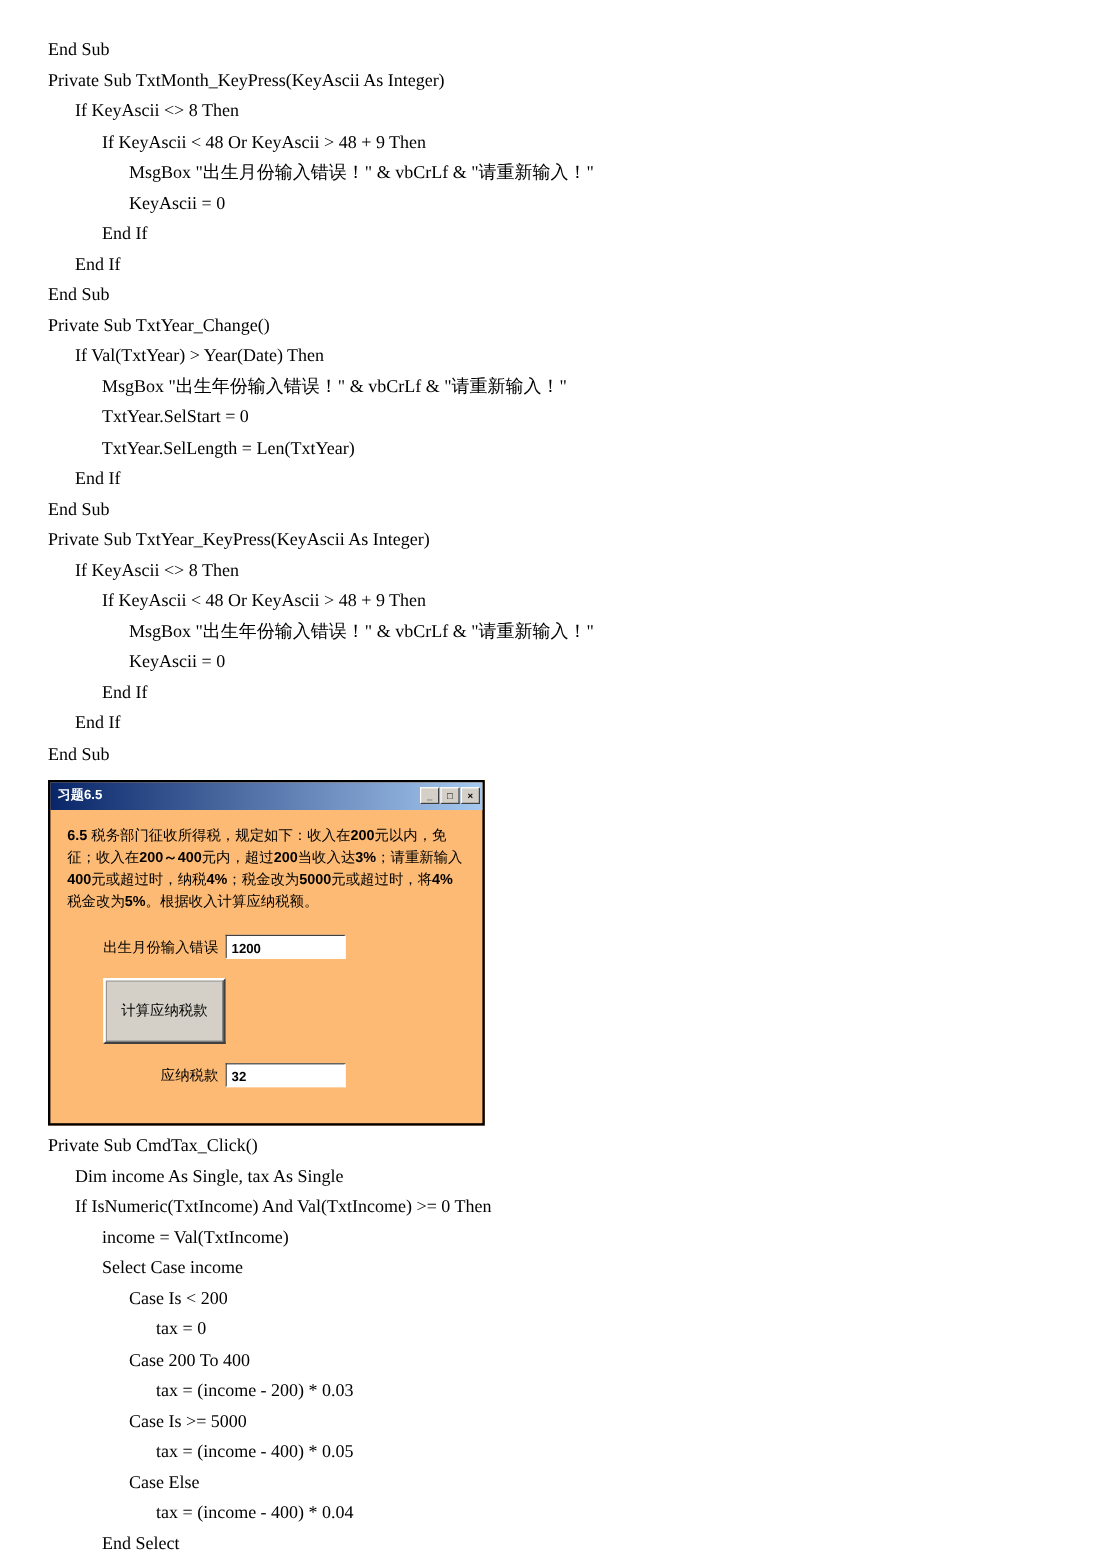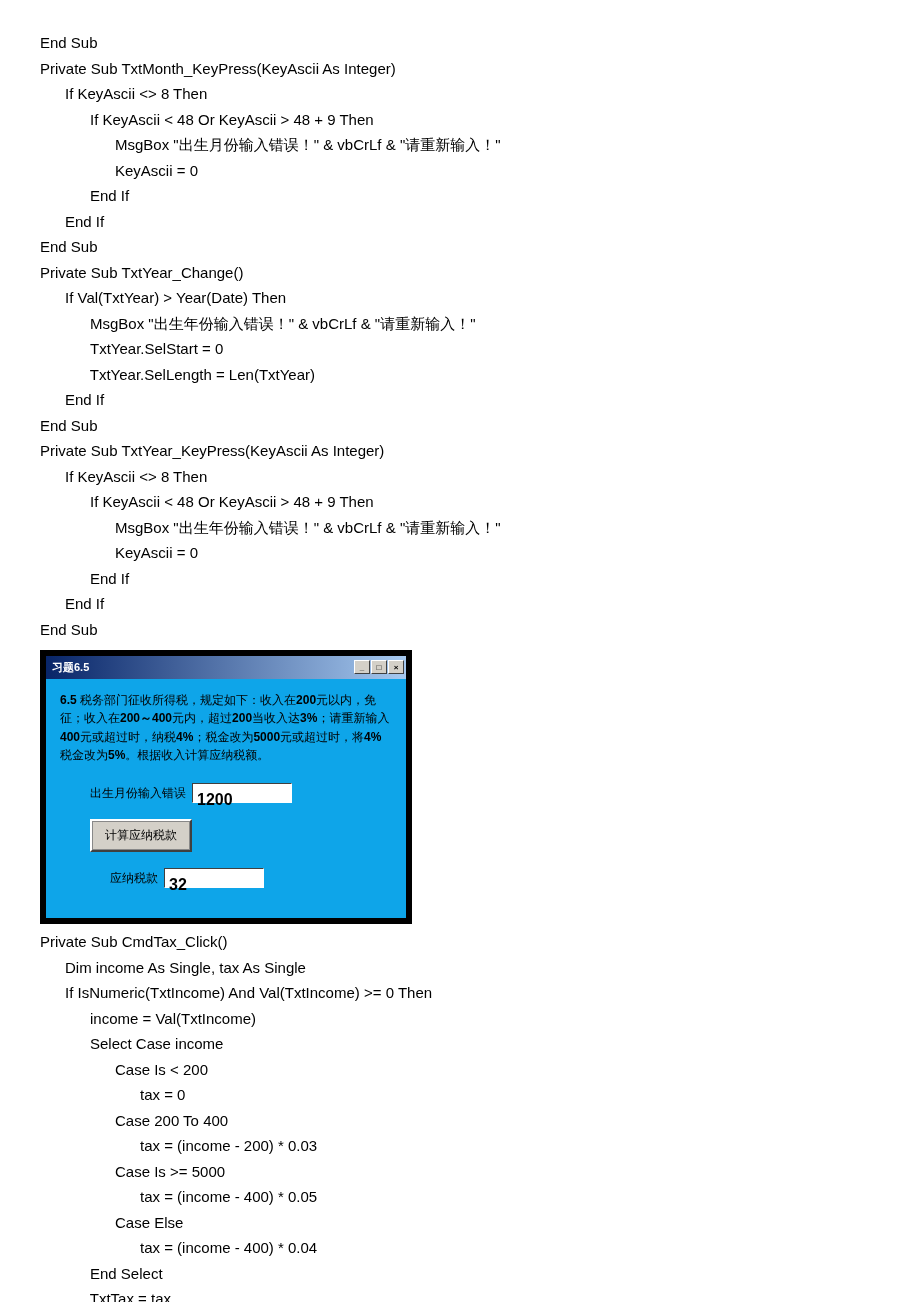--- a/index.html
+++ b/index.html
@@ -10,27 +10,27 @@
     line-height: 1.7;
     color: #000;
     background: #fff;
     width: 920px;
     box-sizing: border-box;
     min-height: 1302px;
     position: relative;
   }
   .code-block {
     white-space: pre;
-    font-family: Liberation Sans, sans-serif;
+    font-family: Liberation Serif, serif;
     margin-bottom: 8px;
   }
   .dialog {
     width: 360px;
-    background: #0ea5e9;
-    border: 6px solid #000000;
+    background: #fdba74;
+    border: 2px solid #000000;
     margin: 5px 0;
   }
   .titlebar {
     display: flex;
     justify-content: space-between;
     align-items: center;
     background: linear-gradient(to right, #082568, #a6c9f0);
     color: #fff;
     font-size: 11px;
     font-weight: bold;
@@ -79,35 +79,35 @@
     font-size: 12px;
     margin-right: 6px;
   }
   .form-input {
     background: #fff;
     border-top: 1px solid #404040;
     border-left: 1px solid #404040;
     border-right: 1px solid #fff;
     border-bottom: 1px solid #fff;
     padding: 2px 4px;
-    font-size: 16px;
+    font-size: 11px;
     font-weight: bold;
     width: 90px;
     height: 14px;
     display: inline-block;
     font-family: Arial, sans-serif;
   }
   .calc-btn {
     display: inline-block;
     background: #d4d0c8;
     border-top: 2px solid #fff;
     border-left: 2px solid #fff;
     border-right: 2px solid #404040;
     border-bottom: 2px solid #404040;
-    padding: 4px 13px;
+    padding: 15px 13px;
     font-size: 12px;
     margin-left: 30px;
     margin-bottom: 16px;
     box-shadow: 1px 1px 0 #888 inset, -1px -1px 0 #888 inset;
   }
 </style>
 </head>
 <body>
 
 <div class="code-block">End Sub
@@ -146,21 +146,21 @@
   </div>
   <div class="dialog-body">
     <div class="desc">
       <b>6.5</b><span> 税务部门征收所得税，规定如下：收入在</span><b>200</b><span>元以内，免征；收入在</span><b>200～400</b><span>元内，超过</span><b>200</b><span>当收入达</span><b>3%</b><span>；请重新输入</span><b>400</b><span>元或超过时，纳税</span><b>4%</b><span>；税金改为</span><b>5000</b><span>元或超过时，将</span><b>4%</b><span>税金改为</span><b>5%</b><span>。根据收入计算应纳税额。</span>
     </div>
     <div class="form-row">
       <span class="form-label">出生月份输入错误</span>
       <span class="form-input">1200</span>
     </div>
     <div class="calc-btn">计算应纳税款</div>
-    <div class="form-row" style="margin-left:50px;">
+    <div class="form-row" style="margin-left:78px;">
       <span class="form-label">应纳税款</span>
       <span class="form-input">32</span>
     </div>
   </div>
 </div>
 
 <div class="code-block">Private Sub CmdTax_Click()
       Dim income As Single, tax As Single
       If IsNumeric(TxtIncome) And Val(TxtIncome) &gt;= 0 Then
             income = Val(TxtIncome)

